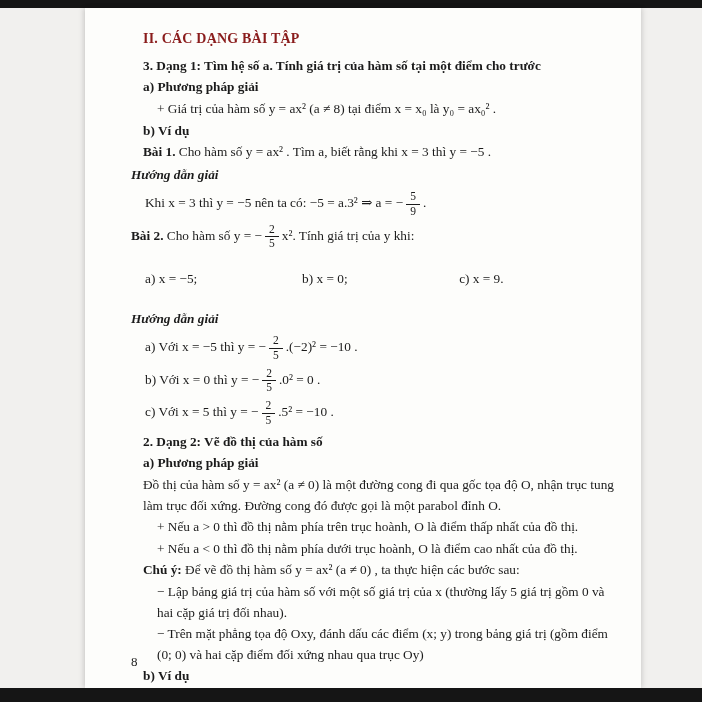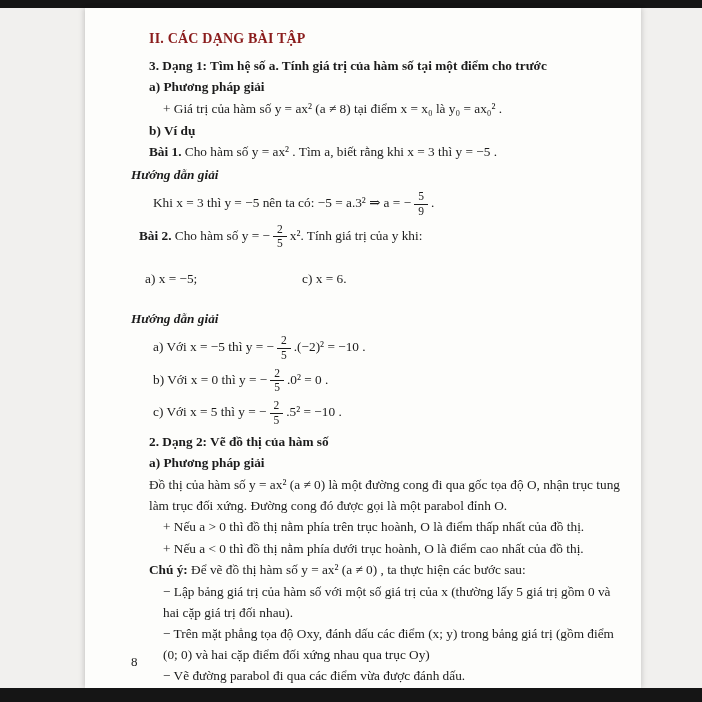--- a/index.html
+++ b/index.html
@@ -25,21 +25,21 @@
   .sheet {
     position:absolute; left:85px; top:8px;
     width:556px; height:680px;
     background:#fdfdfb;
     box-shadow:-2px 0 5px rgba(0,0,0,.12), 2px 0 5px rgba(0,0,0,.10);
     box-sizing:border-box;
     padding:20px 20px 0 46px;
     font-size:13.3px;
     line-height:1.55;
   }
-  .line { margin:0 0 1px 18px; }
+  .line { margin:0 0 1px 12px; }
   .bold { font-weight:bold; }
   .title {
     color:#8a1c1c;
     font-weight:bold;
     font-size:14px;
     letter-spacing:.2px;
     margin-bottom:6px;
   }
   .center {
     text-align:left;
@@ -55,21 +55,21 @@
   .frac {
     display:inline-block;
     vertical-align:middle;
     text-align:center;
     font-size:11.5px;
     line-height:1.15;
     margin:0 3px;
   }
   .frac .num { display:block; padding:0 4px; }
   .frac .den { display:block; border-top:1px solid #1b1b1b; padding:0 4px; }
-  .frac-line { margin:5px 8px; }
+  .frac-line { margin:5px 0; }
   .abc-row {
     display:flex;
     margin:19px 0;
     padding-left:14px;
   }
   .abc-row span { width:33%; }
   .sp-top { margin-top:4px; }
   .page-num {
     position:absolute;
     left:46px; bottom:16px;
@@ -100,21 +100,22 @@
     <div class="line indent1 frac-line">
       <span>Khi  x = 3  thì  y = −5  nên ta có:  −5 = a.3²  ⇒  a = −</span><span class="frac"><span class="num">5</span><span class="den">9</span></span><span>.</span>
     </div>
 
     <div class="line frac-line sp-top">
       <span class="bold">Bài 2.</span><span> Cho hàm số  y = −</span><span class="frac"><span class="num">2</span><span class="den">5</span></span><span>x². Tính giá trị của y khi:</span>
     </div>
 
     <div class="abc-row">
       <span>a) x = −5;</span>
-      <span>c) x = 6.</span>
+      <span>b) x = 0;</span>
+      <span>c) x = 9.</span>
     </div>
 
     <div class="line center">Hướng dẫn giải</div>
 
     <div class="line indent1 frac-line">
       <span>a) Với  x = −5  thì  y = −</span><span class="frac"><span class="num">2</span><span class="den">5</span></span><span>.(−2)² = −10 .</span>
     </div>
 
     <div class="line indent1 frac-line">
       <span>b) Với  x = 0  thì  y = −</span><span class="frac"><span class="num">2</span><span class="den">5</span></span><span>.0² = 0 .</span>
@@ -129,21 +130,20 @@
     <div class="line">Đồ thị của hàm số  y = ax² (a ≠ 0) là một đường cong đi qua gốc tọa độ O, nhận trục tung làm trục đối xứng. Đường cong đó được gọi là một parabol đỉnh O.</div>
     <div class="line indent1">+ Nếu  a &gt; 0 thì đồ thị nằm phía trên trục hoành, O là điểm thấp nhất của đồ thị.</div>
     <div class="line indent1">+ Nếu  a &lt; 0 thì đồ thị nằm phía dưới trục hoành, O là điểm cao nhất của đồ thị.</div>
 
     <div class="line">
       <span class="bold">Chú ý:</span><span> Để vẽ đồ thị hàm số  y = ax² (a ≠ 0) , ta thực hiện các bước sau:</span>
     </div>
 
     <div class="line hang">− Lập bảng giá trị của hàm số với một số giá trị của x (thường lấy 5 giá trị gồm 0 và hai cặp giá trị đối nhau).</div>
     <div class="line hang">− Trên mặt phẳng tọa độ Oxy, đánh dấu các điểm (x; y) trong bảng giá trị (gồm điểm (0; 0) và hai cặp điểm đối xứng nhau qua trục Oy)</div>
-    <div class="line hang">− Vẽ đường parabol đi qua các điểm vừa được đánh dấu.</div>
 
     <div class="line bold">b) Ví dụ</div>
 
     <div class="line">
       
     </div>
 
     <div class="page-num">8</div>
   </div>
 

